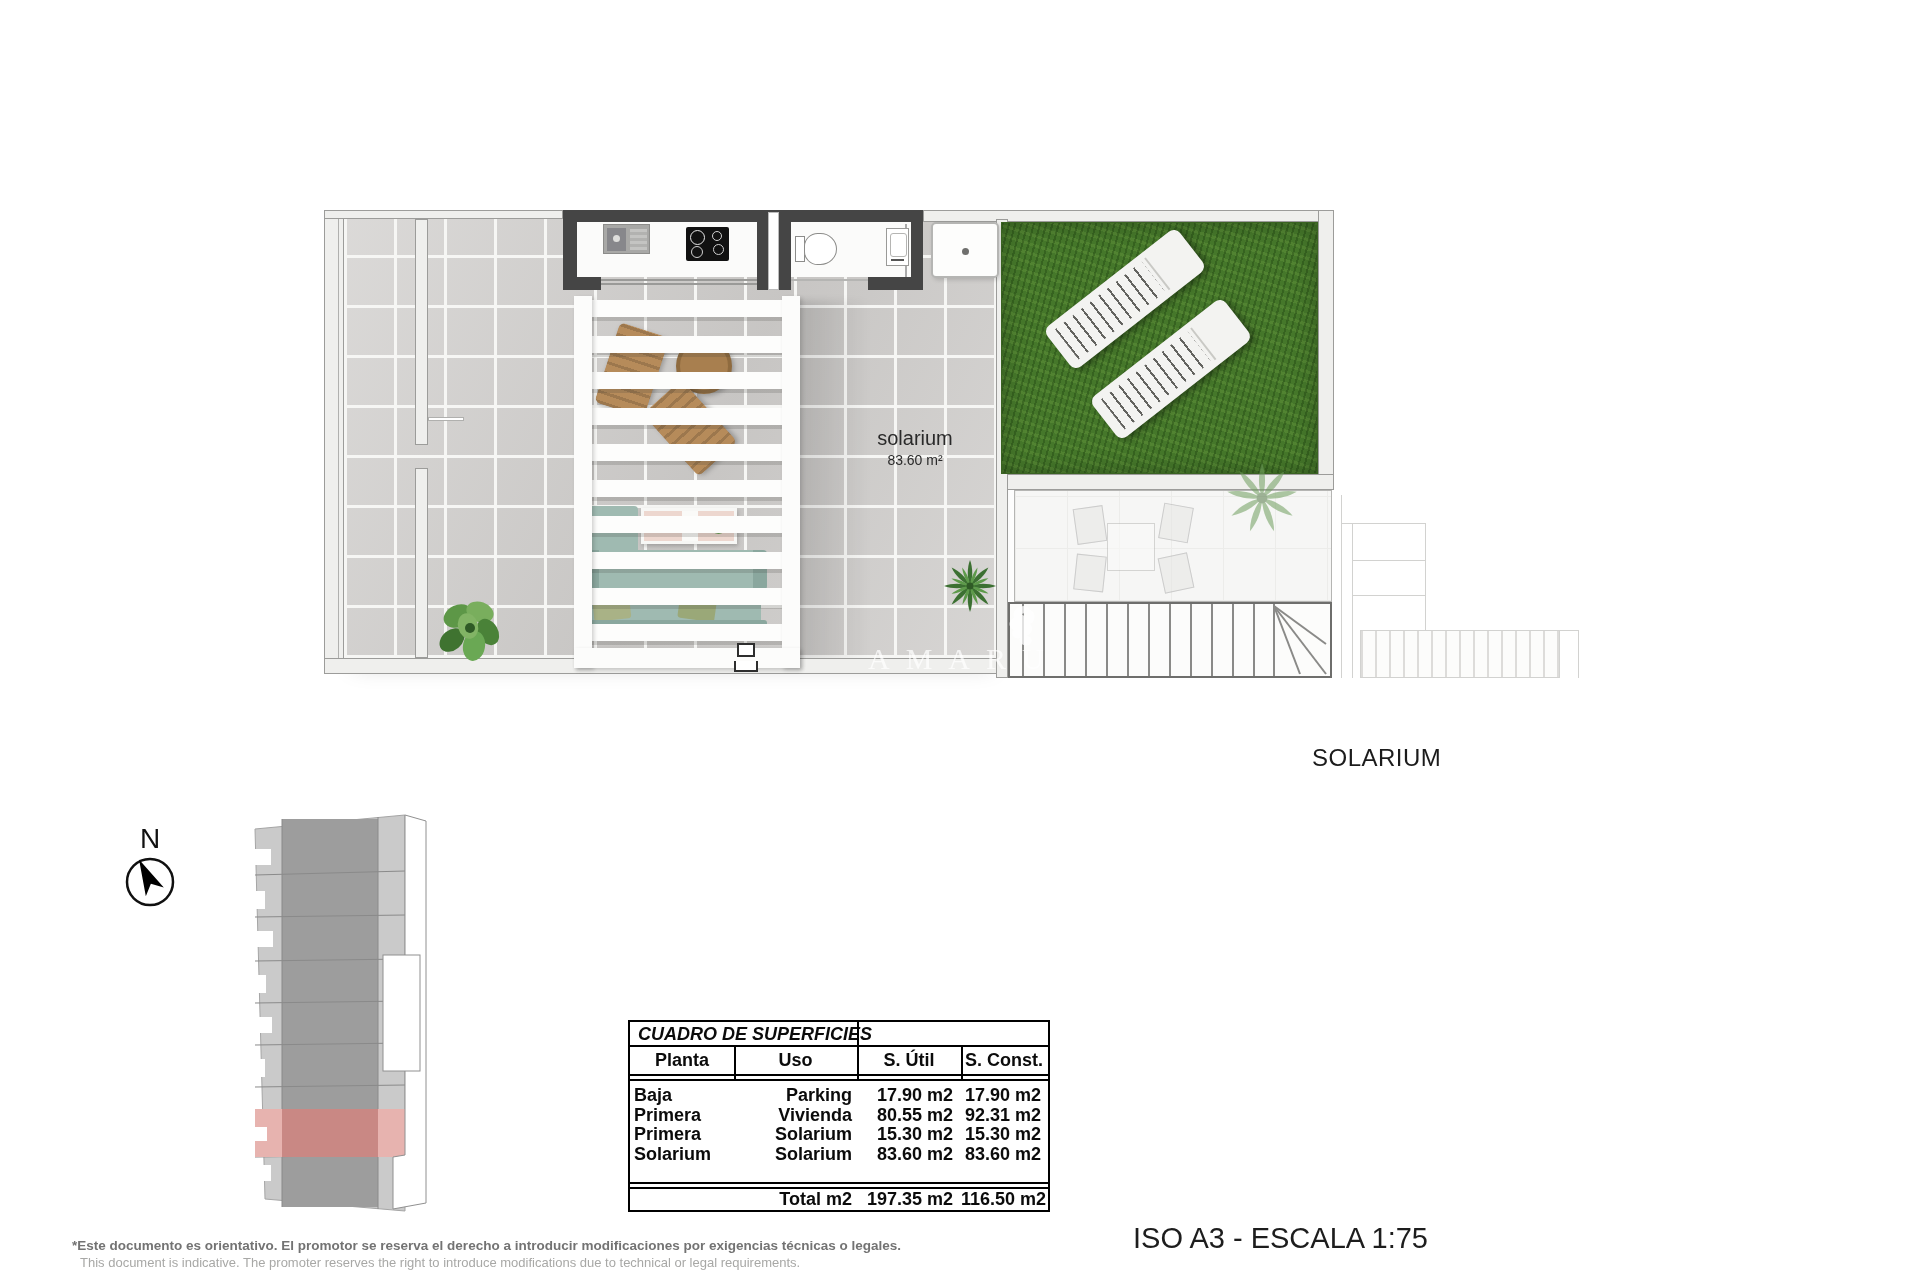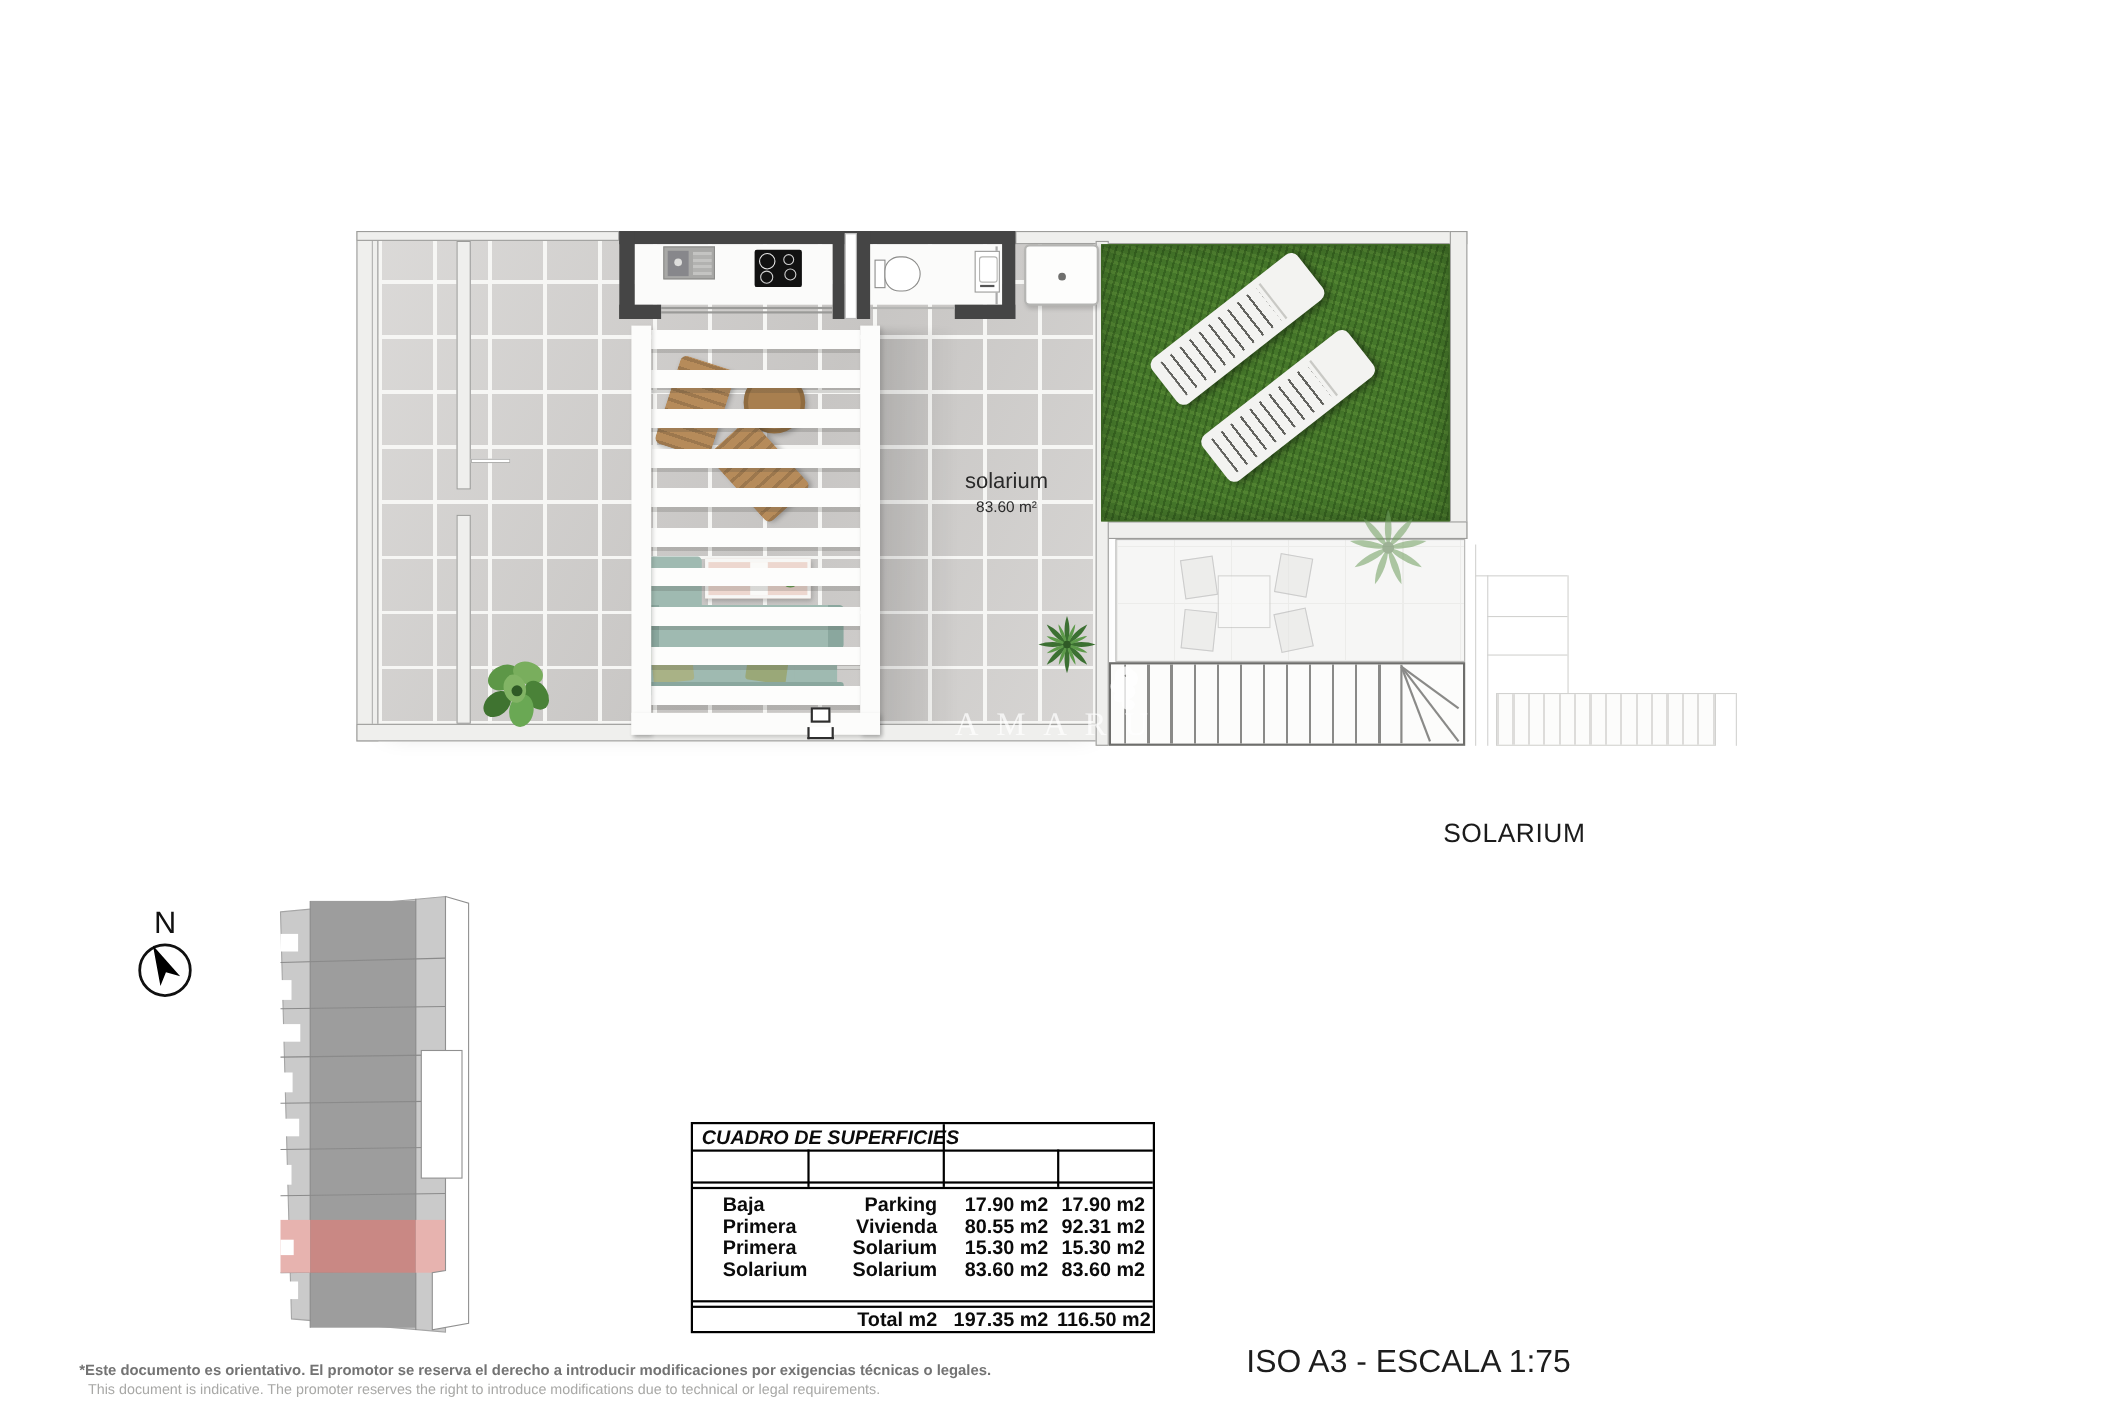--- a/index.html
+++ b/index.html
@@ -33,21 +33,21 @@
     box-shadow:3px 4px 7px rgba(0,0,0,.38);}
   .lounger .slatarea{position:absolute;left:10px;top:7px;bottom:7px;width:110px;
     background-image:repeating-linear-gradient(90deg,#63635f 0 2px,rgba(0,0,0,0) 2px 11px);}
   .lounger .head{position:absolute;right:8px;top:6px;bottom:6px;width:34px;border-left:2px solid #c9c9c5;}
   
   .surfaces{border:2.5px solid #000;box-sizing:border-box;font-weight:700;font-size:18px;color:#0b0b0b;}
   .surfaces .hl{position:absolute;left:0;right:0;height:2px;background:#000;}
   .surfaces .vl{position:absolute;width:2px;background:#000;}
   .trow{display:flex;align-items:center;height:19.5px;line-height:19.5px;}
   .tc{display:block;box-sizing:border-box;white-space:nowrap;}
-  .c0{width:104px;text-align:left;padding-left:27px;}
+  .c0{width:104px;text-align:left;padding-left:4px;}
   .c1{width:123px;text-align:right;padding-right:5px;}
   .c2{width:104px;text-align:right;padding-right:8px;}
   .c3{width:86px;text-align:right;padding-right:6px;}
   .hcell{text-align:center;padding:0;}
   
   .caption{font-size:24px;letter-spacing:.5px;color:#1b1b1b;}
   .room-label{font-size:20px;color:#2a2a2a;text-align:center;line-height:22px;}
   .room-area{font-size:14px;color:#2a2a2a;text-align:center;}
   .title-red{font-size:46px;font-weight:500;}
   .scale-note{font-size:29px;color:#1d1d1d;}
@@ -304,20 +304,26 @@
 
     <g fill="#ffffff" stroke="#909090" stroke-width="1">
       <polygon points="172,2 193,8 193,390 160,396 160,344 172,342"></polygon>
       <rect x="150" y="142" width="37" height="116"></rect>
     </g>
   </svg>
 
   <div class="abs surfaces" style="left:628px;top:1020px;width:422px;height:192px;">
     <div class="abs" style="left:8px;top:2px;height:21px;line-height:21px;font-style:italic;">CUADRO DE SUPERFICIES</div>
     <div class="hl" style="top:23px;"></div>
+    <div class="abs trow" style="left:0;top:25px;width:100%;height:27px;line-height:27px;">
+      <span class="tc c0 hcell">Planta</span>
+      <span class="tc c1 hcell">Uso</span>
+      <span class="tc c2 hcell">S. Útil</span>
+      <span class="tc c3 hcell">S. Const.</span>
+    </div>
     <div class="hl" style="top:52px;"></div>
     <div class="hl" style="top:57px;"></div>
     <div class="vl" style="left:227px;top:0;height:57px;"></div>
     <div class="vl" style="left:104px;top:23px;height:34px;"></div>
     <div class="vl" style="left:331px;top:23px;height:34px;"></div>
     <div class="abs" style="left:0;top:64px;width:100%;">
         <div class="trow">
           <span class="tc c0">Baja</span>
           <span class="tc c1">Parking</span>
           <span class="tc c2">17.90 m2</span>

